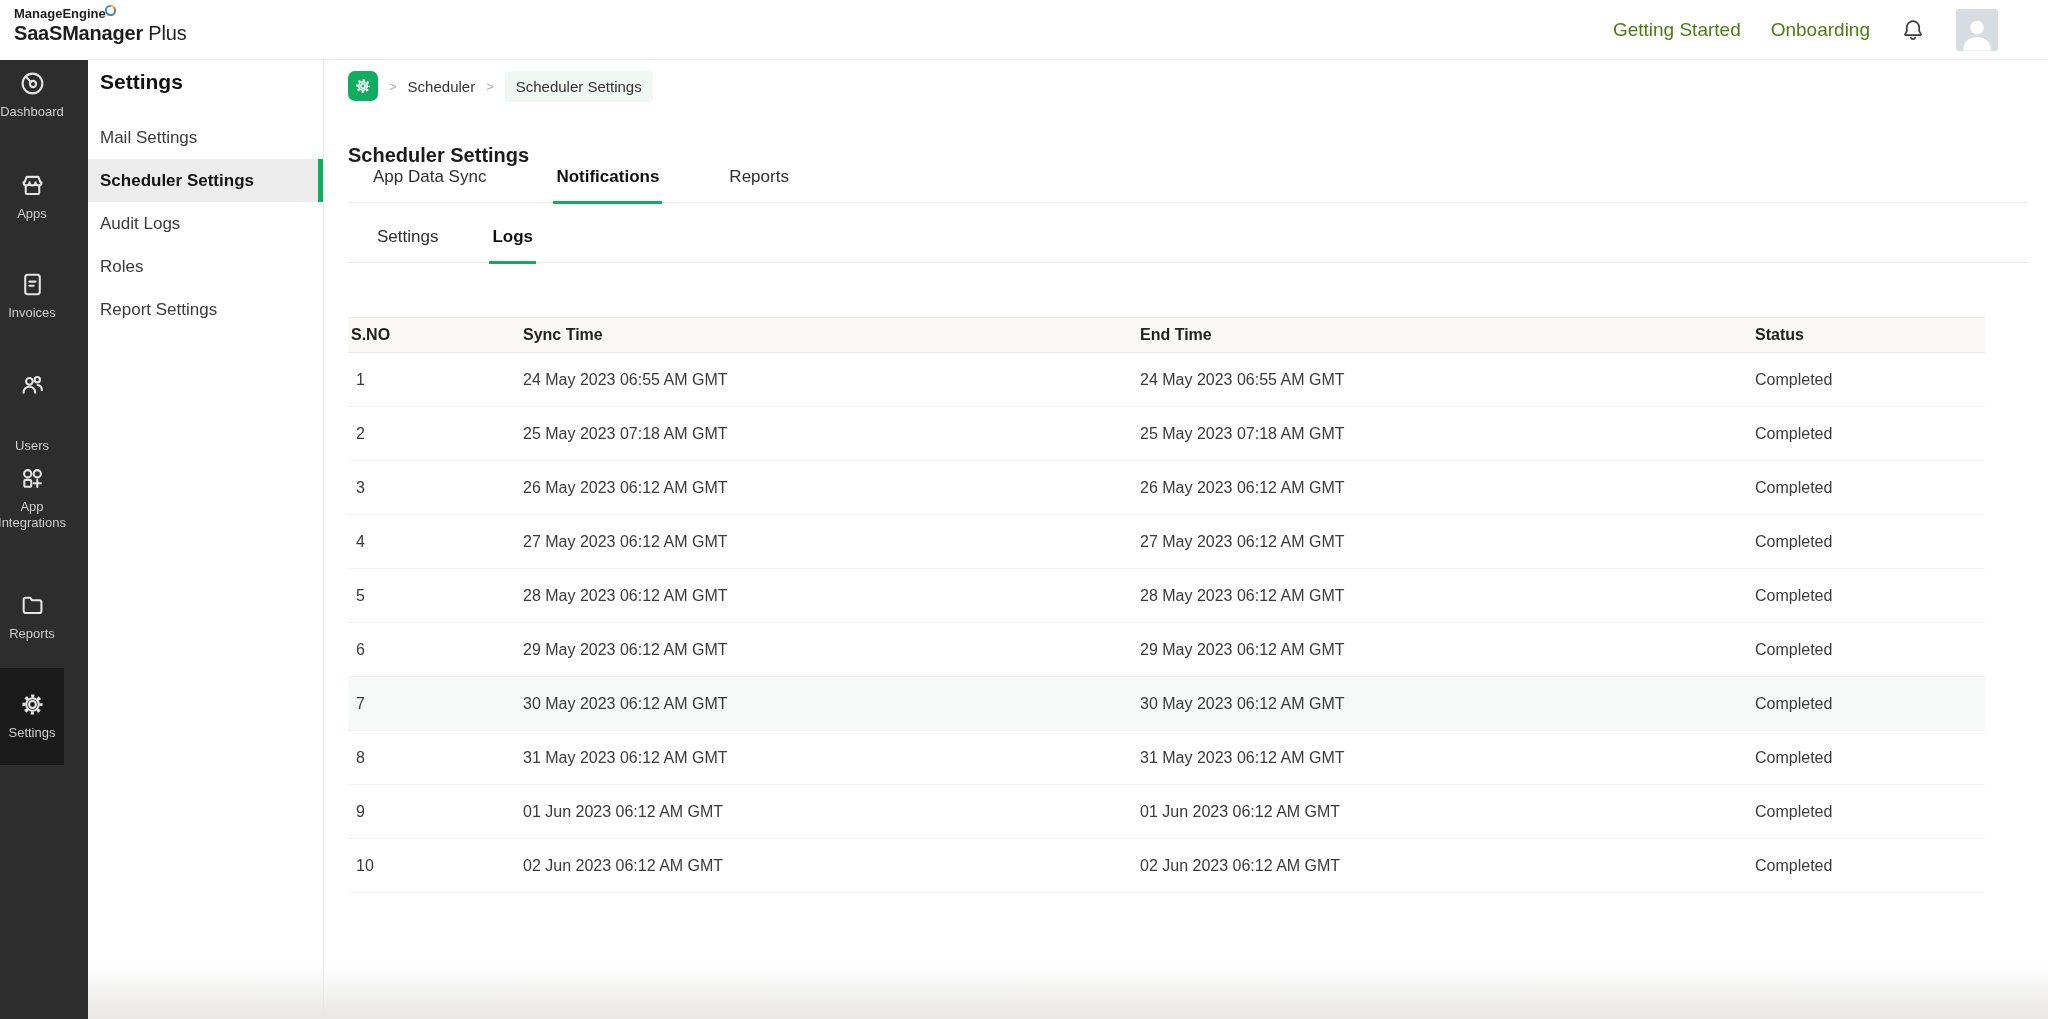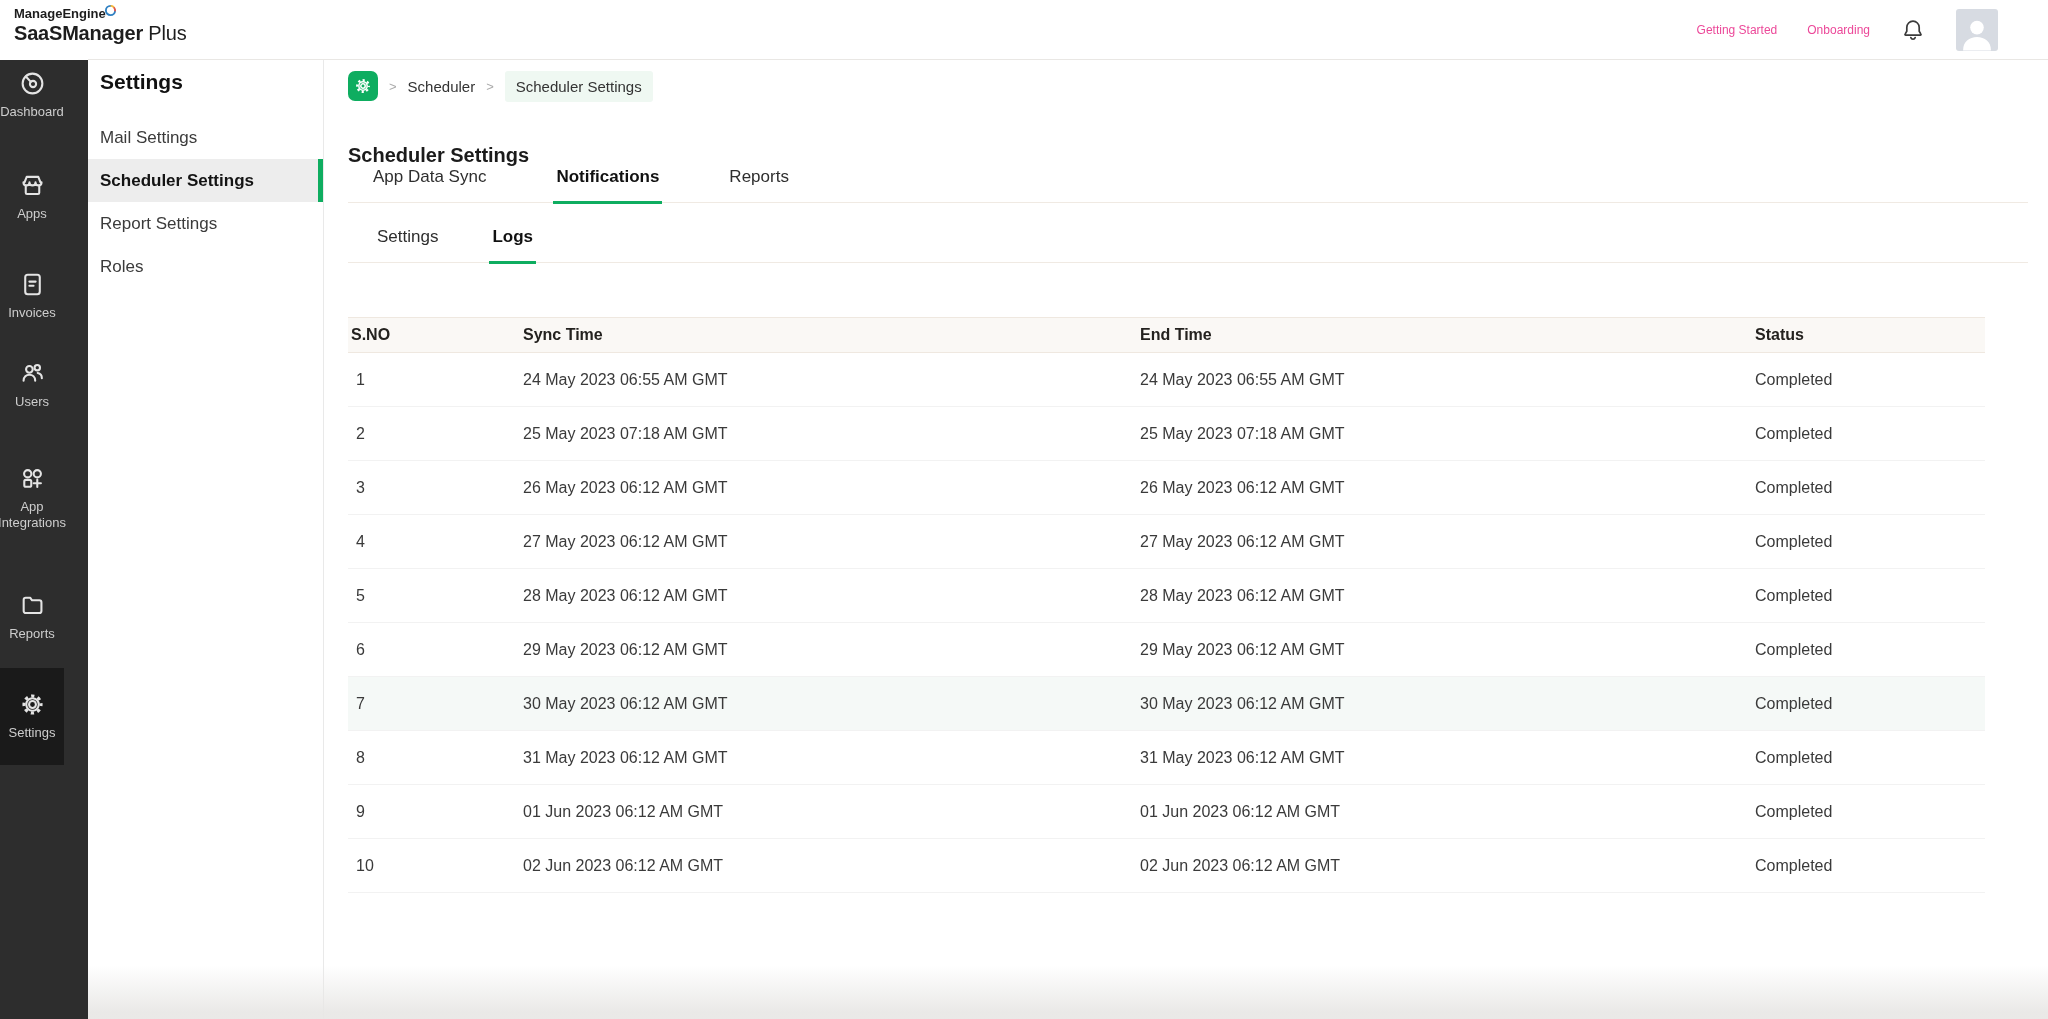--- a/index.html
+++ b/index.html
@@ -13,31 +13,31 @@
 
   
   .topbar { position:absolute; top:0; left:0; right:0; height:60px; background:#fff; z-index:5; }
   .topbar::after { content:""; position:absolute; left:88px; right:0; bottom:0; height:1px; background:#E9E7E4; }
   .brand { position:absolute; left:14px; top:7px; cursor:pointer; }
   .brand-top { font-size:13px; font-weight:bold; color:#1D1D1D; display:flex; align-items:flex-start; line-height:1; }
   .brand-top svg { margin:-3px 0 0 -2px; }
   .brand-bottom { font-size:20px; color:#1D1D1D; line-height:1.15; margin-top:2px; letter-spacing:-0.2px; }
   .brand-bottom .b { font-weight:bold; }
   .top-right { position:absolute; right:50px; top:0; height:60px; display:flex; align-items:center; gap:30px; }
-  .top-link { color:#ec4899; font-size:12px; text-decoration:none; cursor:pointer; }
+  .top-link { color:#4d7c0f; font-size:19px; text-decoration:none; cursor:pointer; }
   .bell { width:26px; height:26px; display:flex; align-items:center; justify-content:center; color:#3A3A3A; cursor:pointer; }
   .avatar { width:42px; height:42px; border-radius:3px; background:#D7DBE2; overflow:hidden; display:flex; align-items:flex-end; justify-content:center; cursor:pointer; }
 
   
   .sidebar { position:absolute; left:0; top:60px; width:88px; bottom:0; background:#2D2D2D; z-index:4; }
   .side-item { position:absolute; left:0; width:64px; display:flex; flex-direction:column; align-items:center; color:#CDCDCD; cursor:pointer; }
   .side-item .side-icon { color:#E4E4E4; height:27px; display:flex; align-items:center; }
   .side-item .side-label { font-size:13px; margin-top:7px; text-align:center; line-height:1.25; }
   #si-0 { top:10px; } #si-1 { top:112px; } #si-2 { top:211px; }
-  #si-3 { top:300px; } #si-4 { top:405px; } #si-5 { top:532px; }
+  #si-3 { top:312px;gap:32px; } #si-4 { top:405px; } #si-5 { top:532px; }
   #si-6 { top:608px; height:97px; background:#1A1A1A; justify-content:center; }
 
   
   .submenu { position:absolute; left:88px; top:60px; width:236px; bottom:0; background:#fff; border-right:1px solid #E9E9E9; z-index:3; }
   .submenu-title { margin:10px 0 0 12px; font-size:21px; font-weight:bold; color:#111; }
   .menu-list { margin-top:22px; }
   .menu-item { height:43px; display:flex; align-items:center; padding-left:12px; font-size:17px; color:#3B3B3B; cursor:pointer; position:relative; }
   .menu-item.active { background:#EDEDED; color:#141414; font-weight:bold; }
   .menu-item.active::after { content:""; position:absolute; right:0; top:0; bottom:0; width:5px; background:#0EAD60; }
 
@@ -195,22 +195,23 @@
       </span>
       <span class="side-label">Settings</span>
     </div>
   </nav>
 
   <aside class="submenu">
     <div class="submenu-title">Settings</div>
     <div class="menu-list">
       <div class="menu-item">Mail Settings</div>
       <div class="menu-item active">Scheduler Settings</div>
+      <div class="menu-item">Audit Logs</div>
+      <div class="menu-item">Roles</div>
       <div class="menu-item">Report Settings</div>
-      <div class="menu-item">Roles</div>
     </div>
   </aside>
 
   <main class="main">
 
     <div class="breadcrumb">
       <span class="crumb-icon">
         <svg width="18" height="18" viewBox="0 0 26 26" fill="none" stroke="currentColor">
           <circle cx="13" cy="13" r="3.2" stroke-width="2.2"></circle>
           <circle cx="13" cy="13" r="6" stroke-width="2.2"></circle>

